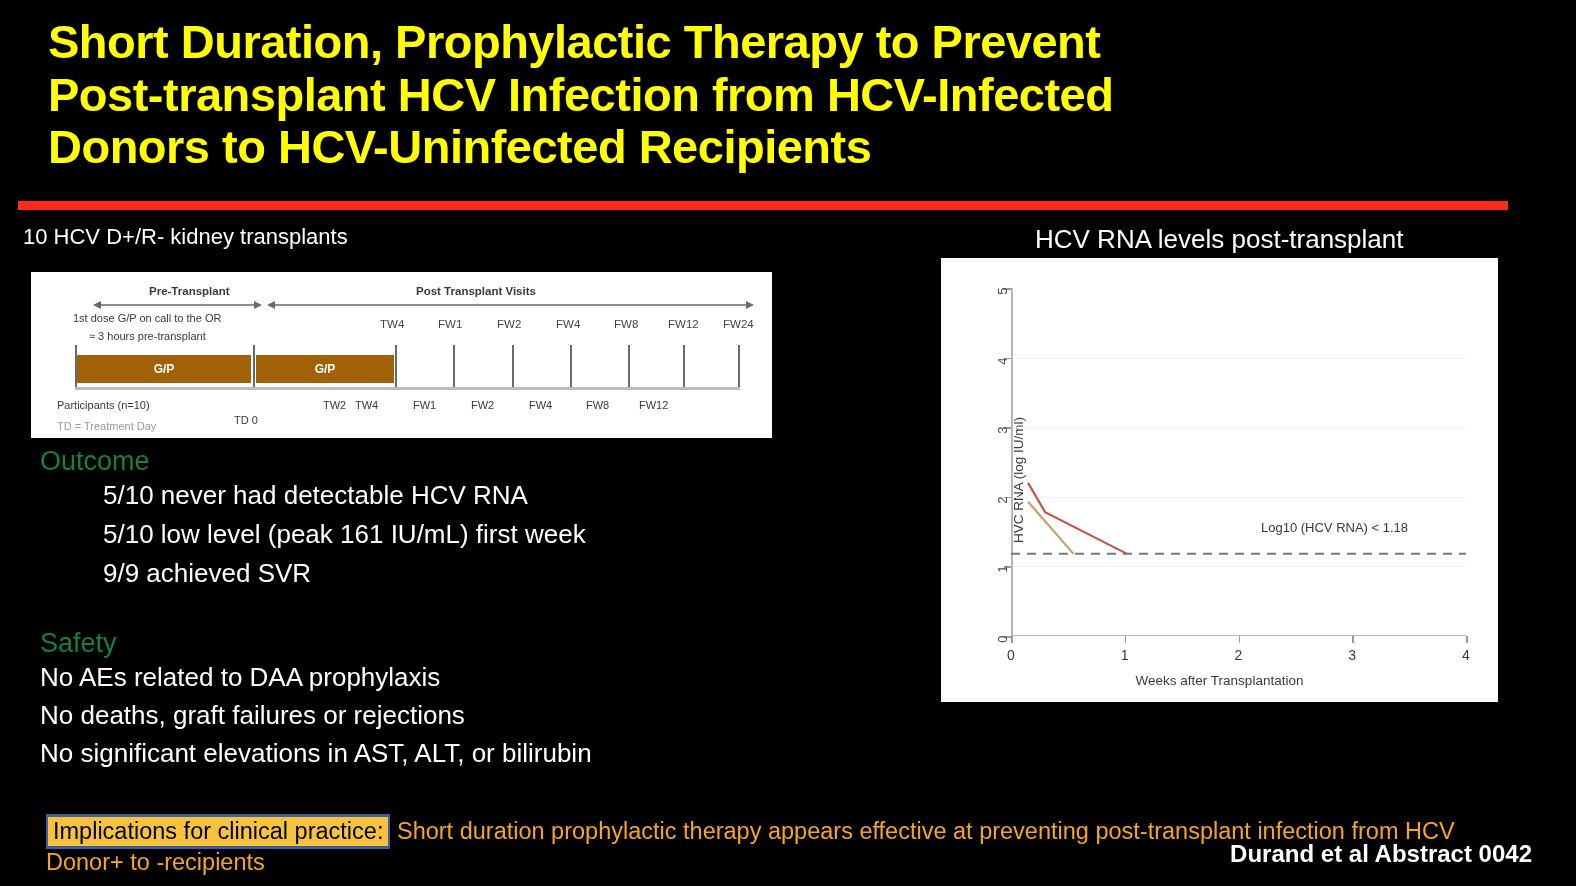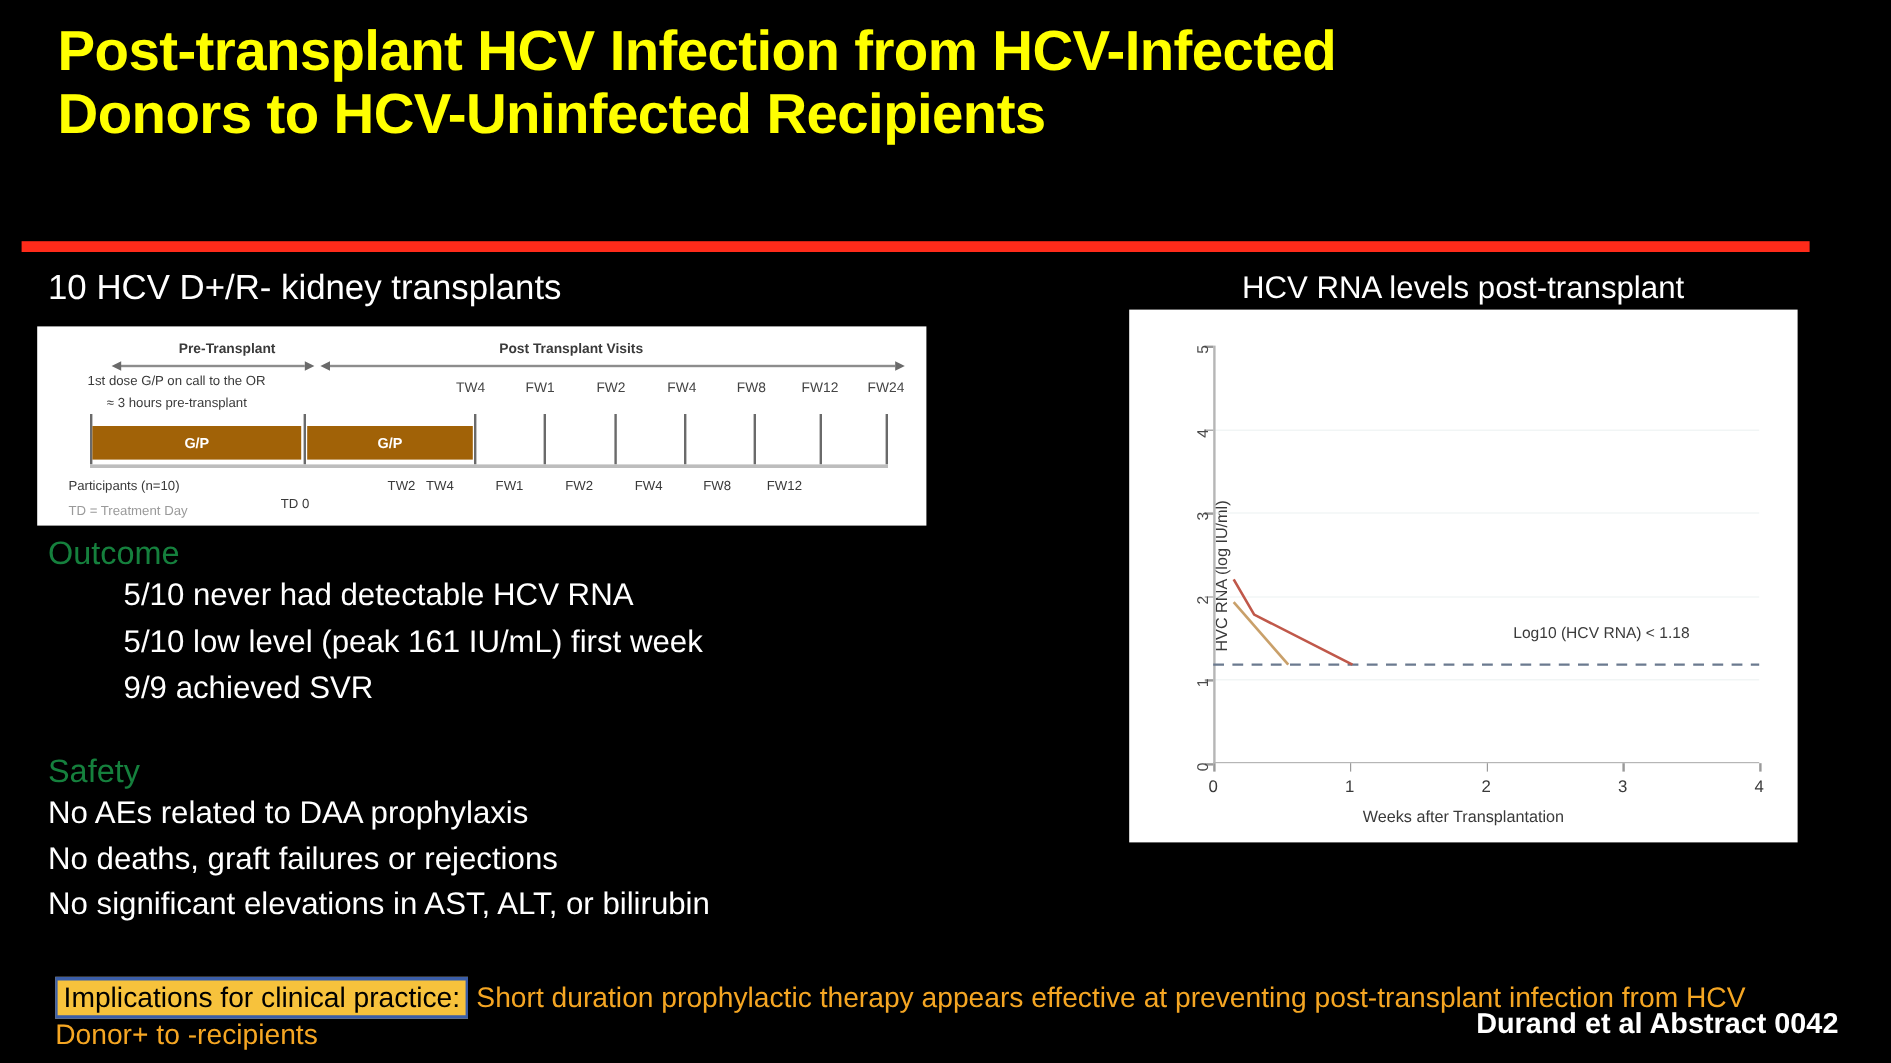--- a/index.html
+++ b/index.html
@@ -21,22 +21,22 @@
     letter-spacing:-0.5px;
     white-space:nowrap;
   }
   .title-rule {
     position:absolute; left:18px; top:201px;
     width:1490px; height:9px; background:#FF2B1A;
   }
 
   
   .hdr-left {
-    position:absolute; left:40px; top:224px;
-    color:#FFFFFF; font-size:29px; font-weight:400;
+    position:absolute; left:23px; top:224px;
+    color:#FFFFFF; font-size:22px; font-weight:400;
   }
   .hdr-right {
     position:absolute; left:1035px; top:224px;
     color:#FFFFFF; font-size:26px; font-weight:400;
   }
 
   
   .diagram {
     position:absolute; left:31px; top:272px;
     width:741px; height:166px;
@@ -125,20 +125,21 @@
     position:absolute; right:44px; top:840px;
     color:#FFFFFF; font-size:24px; font-weight:bold; white-space:nowrap;
   }
 </style>
 </head>
 <body>
 
 <div class="slide">
 
   <div class="title-block">
+    <div class="title-line">Short Duration, Prophylactic Therapy to Prevent</div>
     <div class="title-line">Post-transplant HCV Infection from HCV-Infected</div>
     <div class="title-line">Donors to HCV-Uninfected Recipients</div>
   </div>
   <div class="title-rule"></div>
 
   <div class="hdr-left">10 HCV D+/R- kidney transplants</div>
   <div class="hdr-right">HCV RNA levels post-transplant</div>
 
   <div class="diagram">
 

